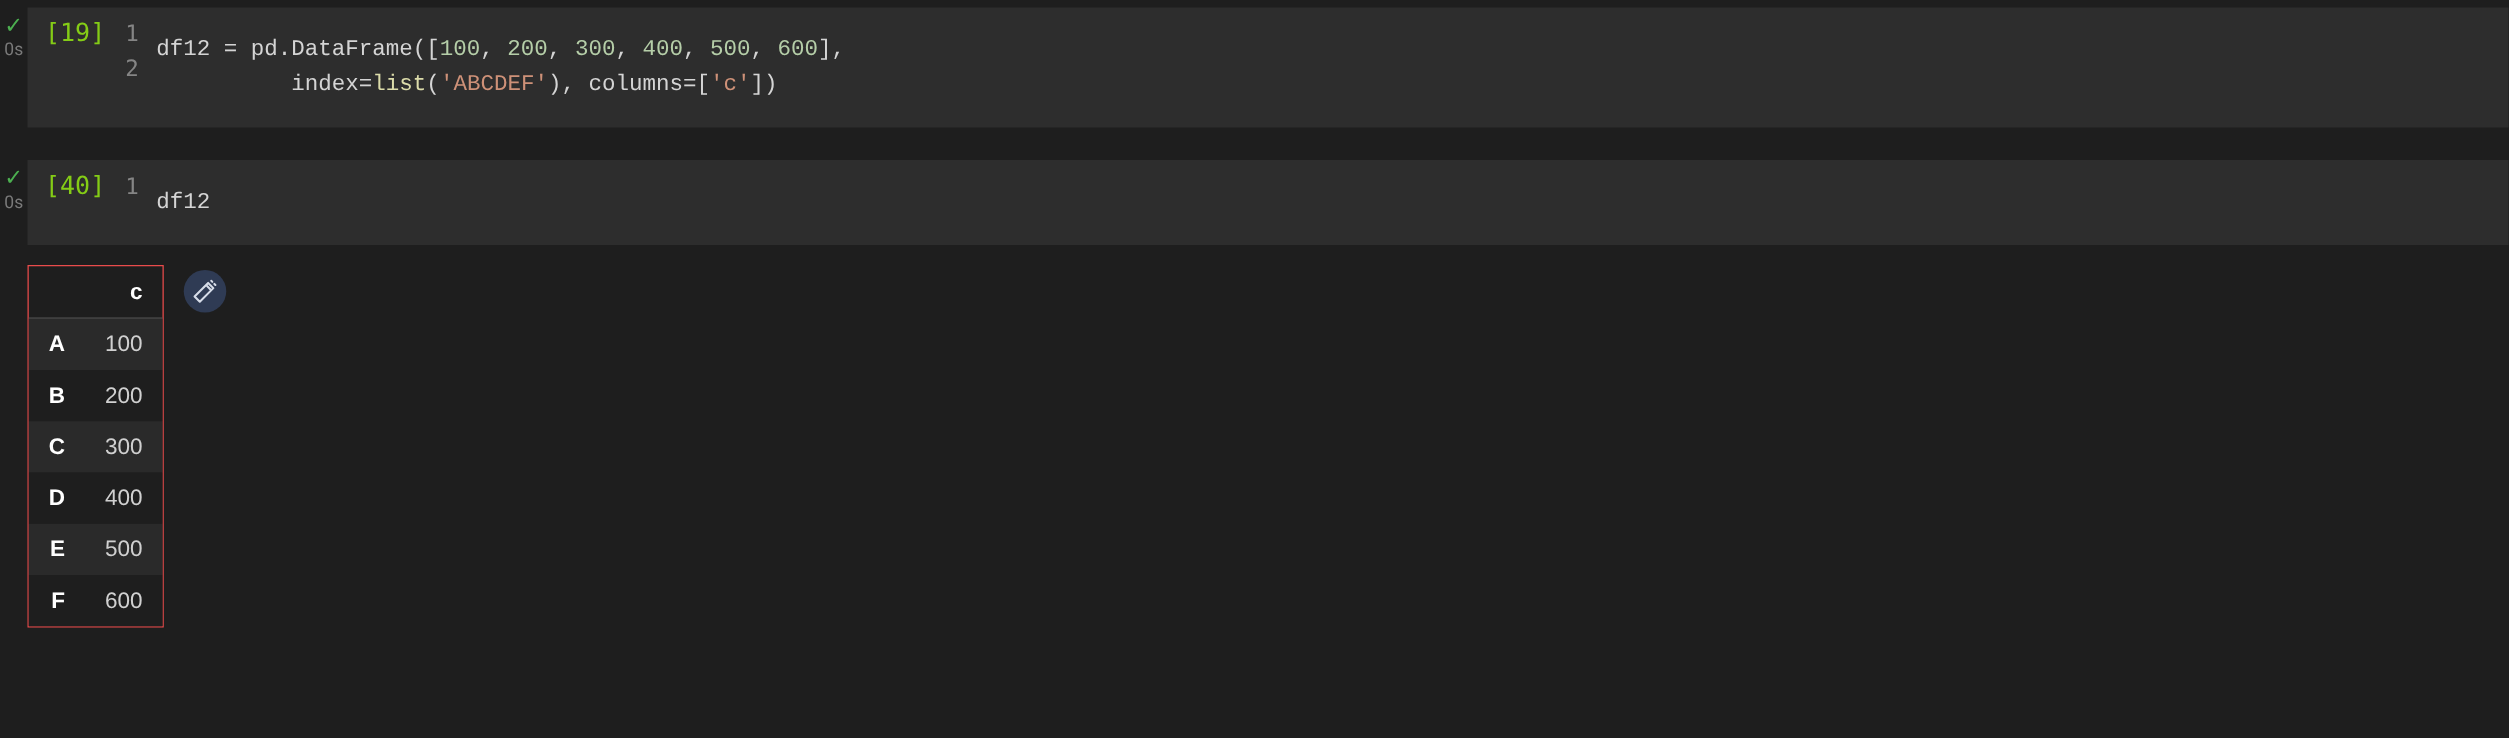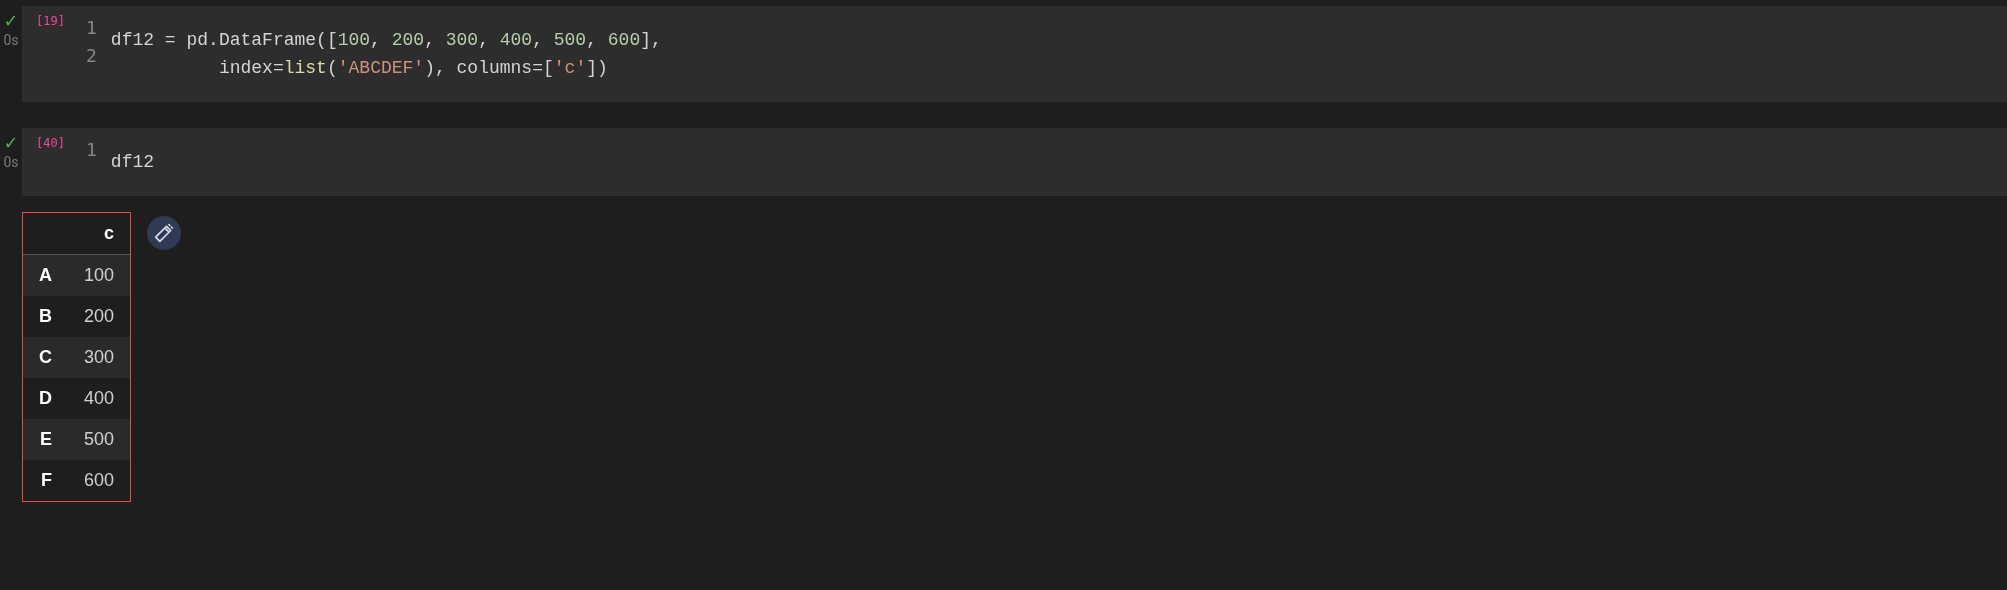--- a/index.html
+++ b/index.html
@@ -36,23 +36,23 @@
   flex: 1;
   display: flex;
   flex-direction: column;
 }
 .code-block {
   background: #2d2d2d;
   display: flex;
   border-radius: 0;
 }
 .exec-count {
-  color: #ec4899;
+  color: #84cc16;
   font-family: Consolas, monospace;
-  font-size: 12px;
+  font-size: 20px;
   padding: 8px 10px 8px 14px;
   min-width: 58px;
 }
 .line-numbers {
   color: #858585;
   font-family: Consolas, monospace;
   font-size: 18px;
   padding: 8px 14px 8px 6px;
   text-align: right;
   line-height: 28px;

